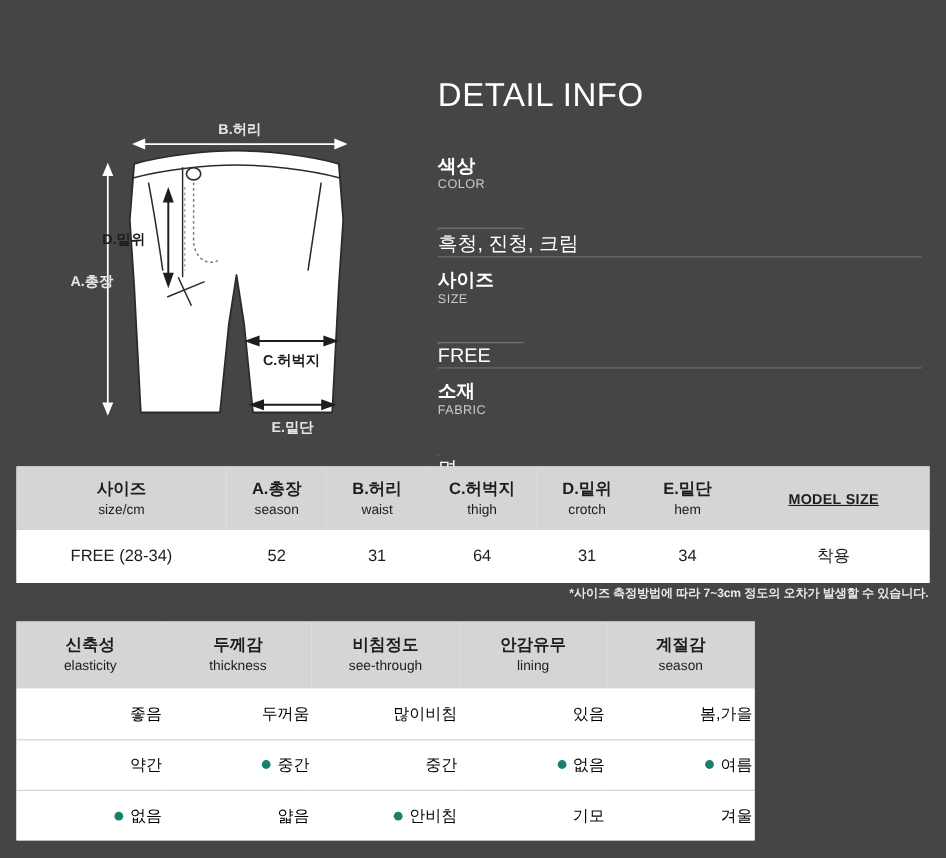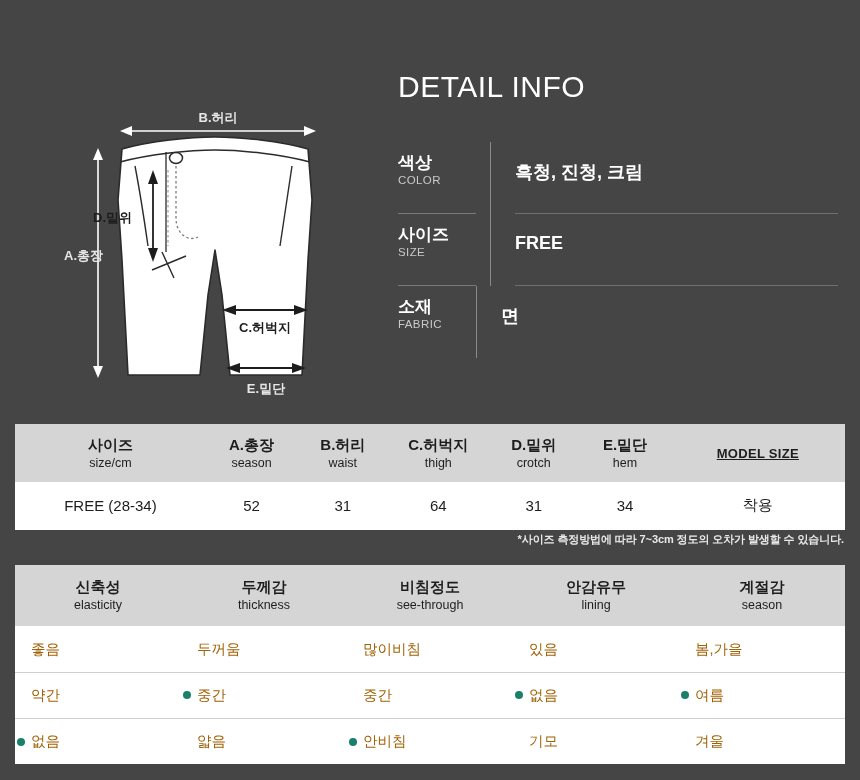--- a/index.html
+++ b/index.html
@@ -34,26 +34,27 @@
     position: absolute;
     left: 398px;
     top: 70px;
     width: 440px;
   }
   .detail-title {
     color: #ffffff;
     font-size: 30px;
     font-weight: 400;
     letter-spacing: 0.5px;
-    margin-bottom: 38px;
+    margin-bottom: 26px;
   }
   .spec-row {
     display: flex;
     align-items: stretch;
     min-height: 72px;
+    flex-direction: column;
   }
   .spec-key {
     width: 78px;
     flex: 0 0 78px;
     padding-top: 10px;
     padding-bottom: 12px;
   }
   .spec-key-kr {
     color: #ffffff;
     font-size: 17px;
@@ -74,24 +75,23 @@
   .spec-divider {
     width: 1px;
     background: #8a8a8a;
     flex: 0 0 1px;
     margin-right: 24px;
   }
   .spec-val {
     flex: 1 1 auto;
     color: #ffffff;
     font-size: 18px;
-    font-weight: 700;
+    font-weight: 400;
     display: flex;
     align-items: center;
-    padding-bottom: 12px;
   }
   .spec-val-sep { border-bottom: 1px solid #6f6f6f; }
 
   
   .size-table {
     position: absolute;
     left: 15px;
     top: 424px;
     width: 830px;
     border-collapse: collapse;
@@ -142,38 +142,38 @@
     font-size: 11px;
     font-weight: 700;
     letter-spacing: -0.1px;
   }
 
   
   .attr-table {
     position: absolute;
     left: 15px;
     top: 565px;
-    width: 830px;
+    width: 671px;
     border-collapse: collapse;
     table-layout: fixed;
     background: #ffffff;
   }
   .attr-table thead th {
     background: #d5d5d5;
     padding: 12px 2px 13px;
     text-align: center;
     font-weight: 400;
     color: #1d1d1d;
   }
   .attr-table tbody td {
     background: #ffffff;
-    text-align: left;
+    text-align: right;
     padding: 13px 2px;
     font-size: 14.5px;
-    color: #a16207;
+    color: #000000;
     border-top: 1px solid #cfcfcf;
     height: 46px;
   }
   .attr-table tbody tr:first-child td { border-top: none; }
   .cellwrap {
     display: inline-flex;
     align-items: center;
     justify-content: center;
     gap: 6px;
   }

